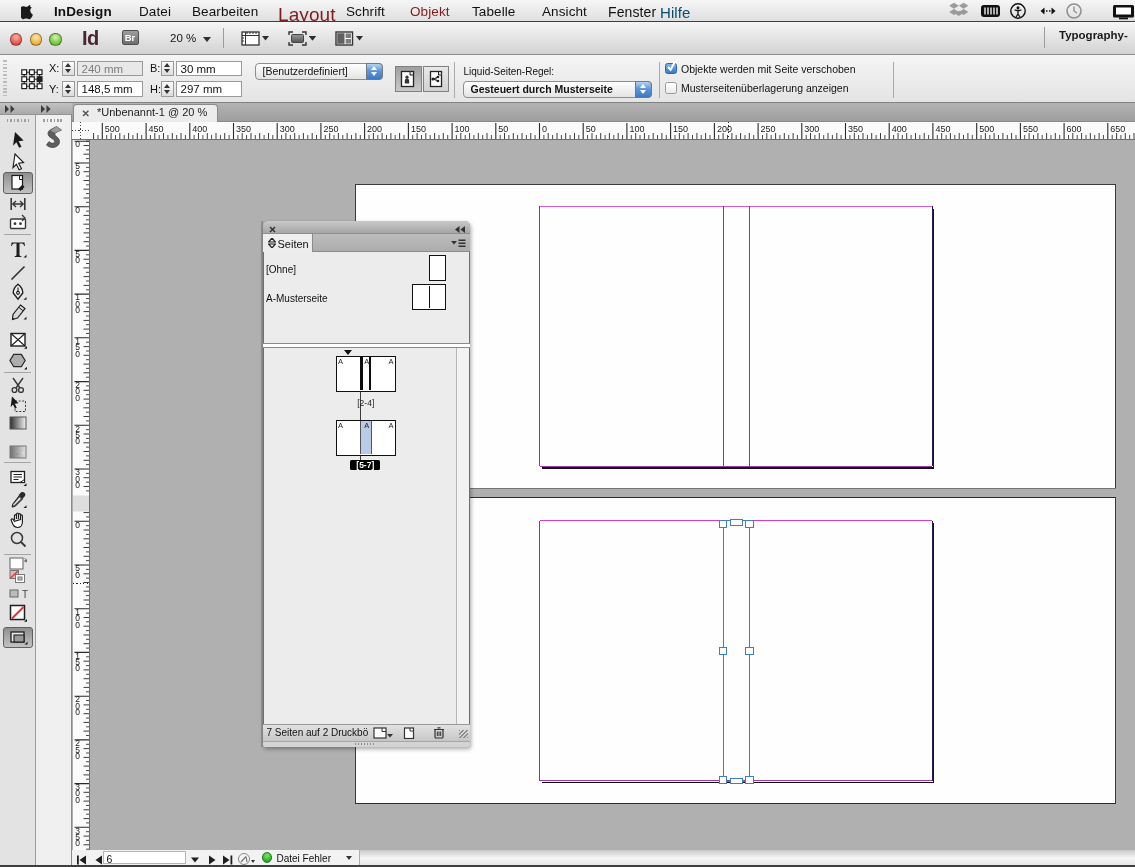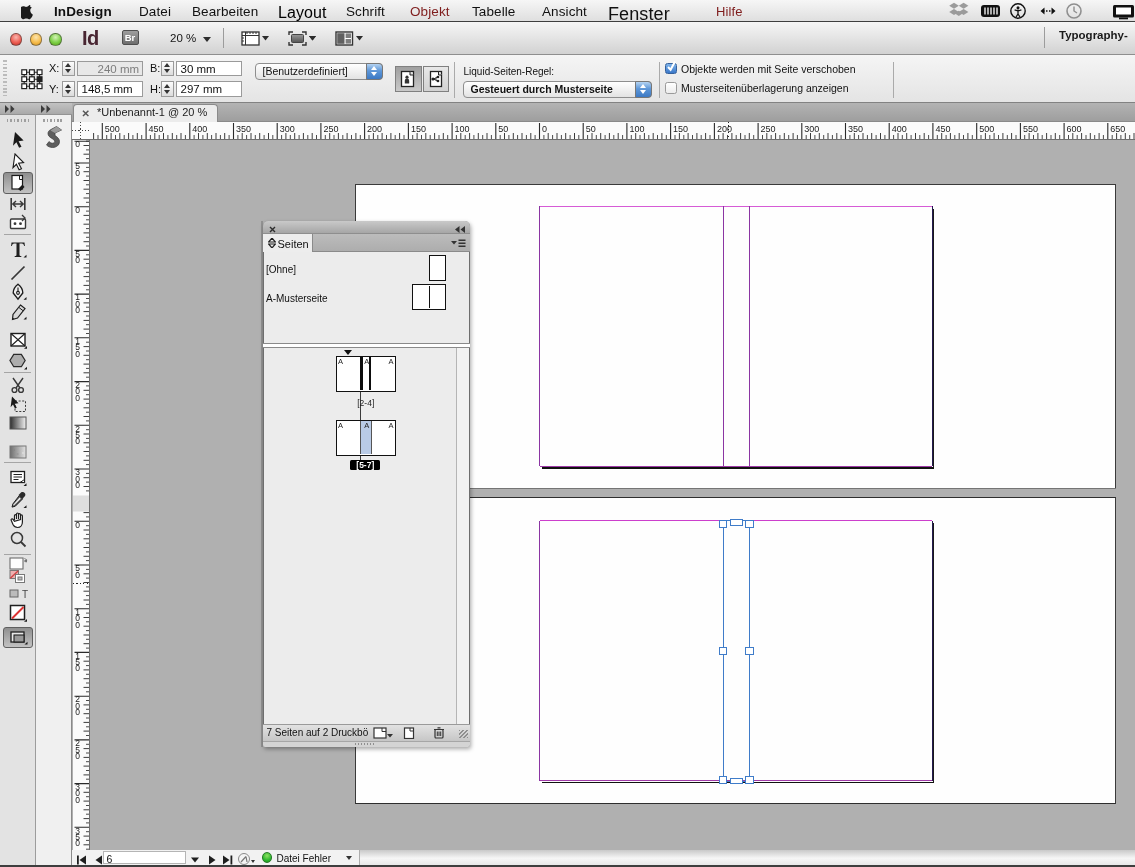--- a/index.html
+++ b/index.html
@@ -1,26 +1,26 @@
 <!DOCTYPE html>
 <html><head><meta charset="utf-8"><style>html,body{margin:0;padding:0}*{box-sizing:border-box}body{width:1135px;height:867px;position:relative;overflow:hidden;background:#b0b0b0;font-family:"Liberation Sans",sans-serif;-webkit-font-smoothing:antialiased}.ab{position:absolute}</style></head><body>
 <div style="position:absolute;left:0;top:0;width:1135px;height:22px;background:linear-gradient(#f6f6f6,#dfdfdf);border-bottom:1.5px solid #3f3f3f"></div>
 <svg class="ab" style="left:21px;top:3.5px" width="14" height="16" viewBox="0 0 14 16">
     <path fill="#1b1b1b" d="M9.3 1c.1.9-.3 1.7-.8 2.3-.5.6-1.4 1.1-2.2 1-.1-.8.4-1.7.9-2.2C7.7 1.5 8.7 1 9.3 1zM11.9 10.8c-.3.9-.5 1.3-1 2.1-.7 1.1-1.7 2.4-2.9 2.4-1 0-1.3-.7-2.7-.7-1.4 0-1.8.7-2.8.7-1.2 0-2.1-1.2-2.8-2.3-2-3-2.2-6.6-1-8.5.9-1.4 2.2-2.2 3.5-2.2 1.2 0 1.9.7 2.9.7.9 0 1.5-.7 2.9-.7 1 0 2.1.6 2.8 1.5-2.4 1.3-2 4.7 1.1 7z"></path>
   </svg>
 <div style="position:absolute;left:54px;top:3.5px;font-size:13.5px;font-weight:700;color:#111;letter-spacing:0.1px">InDesign</div>
 <div style="position:absolute;left:139px;top:3.5px;font-size:13.5px;font-weight:400;color:#111;letter-spacing:0.1px">Datei</div>
 <div style="position:absolute;left:192px;top:3.5px;font-size:13.5px;font-weight:400;color:#111;letter-spacing:0.1px">Bearbeiten</div>
-<div style="position:absolute;left:278px;top:3.5px;font-size:16px;font-weight:400;color:#000000;letter-spacing:0.1px">Layout</div>
+<div style="position:absolute;left:278px;top:3.5px;font-size:19px;font-weight:400;color:#7f1d1d;letter-spacing:0.1px">Layout</div>
 <div style="position:absolute;left:346px;top:3.5px;font-size:13.5px;font-weight:400;color:#111;letter-spacing:0.1px">Schrift</div>
 <div style="position:absolute;left:410px;top:3.5px;font-size:13.5px;font-weight:400;color:#7f1d1d;letter-spacing:0.1px">Objekt</div>
 <div style="position:absolute;left:472px;top:3.5px;font-size:13.5px;font-weight:400;color:#111;letter-spacing:0.1px">Tabelle</div>
 <div style="position:absolute;left:542px;top:3.5px;font-size:13.5px;font-weight:400;color:#111;letter-spacing:0.1px">Ansicht</div>
-<div style="position:absolute;left:608px;top:3.5px;font-size:18px;font-weight:400;color:#111;letter-spacing:0.1px">Fenster</div>
-<div style="position:absolute;left:716px;top:3.5px;font-size:13px;font-weight:400;color:#7f1d1d;letter-spacing:0.1px">Hilfe</div>
+<div style="position:absolute;left:608px;top:3.5px;font-size:14px;font-weight:400;color:#111;letter-spacing:0.1px">Fenster</div>
+<div style="position:absolute;left:660px;top:3.5px;font-size:15px;font-weight:400;color:#0c4a6e;letter-spacing:0.1px">Hilfe</div>
 <svg class="ab" style="left:948px;top:2px" width="188" height="18" viewBox="0 0 188 18">
     <g fill="#9b9b9b">
       <path d="M6 .8l4.8 3-4.8 3-4.8-3z"></path>
       <path d="M15.6 .8l4.8 3-4.8 3-4.8-3z"></path>
       <path d="M6 6.9l4.8 3-4.8 3-4.8-3z"></path>
       <path d="M15.6 6.9l4.8 3-4.8 3-4.8-3z"></path>
       <path d="M10.8 13.9l-4.2-2.6 4.2-2.6 4.2 2.6z"></path>
     </g>
     <rect x="33" y="3" width="19" height="12" rx="3" fill="#111"></rect>
     <g stroke="#eee" stroke-width="1.4">
@@ -84,21 +84,21 @@
     <rect x="8.5" y="7.8" width="4.8" height="4.8" fill="#fff" stroke="#202020" stroke-width="1.2"></rect>
     <rect x="8.5" y="14.8" width="4.8" height="4.8" fill="#fff" stroke="#202020" stroke-width="1.2"></rect>
     <rect x="16.2" y="0.8" width="4.8" height="4.8" fill="#fff" stroke="#202020" stroke-width="1.2"></rect>
     <rect x="16.2" y="7.8" width="4.8" height="4.8" fill="#202020" stroke="#202020" stroke-width="1.2"></rect>
     <rect x="16.2" y="14.8" width="4.8" height="4.8" fill="#fff" stroke="#202020" stroke-width="1.2"></rect>
   </svg>
 <div style="position:absolute;left:49px;top:62px;font-size:11px;color:#111">X:</div>
 <div style="position:absolute;left:62px;top:60.5px;width:13px;height:15.5px;background:linear-gradient(#fdfdfd,#dcdcdc);border:1px solid #9a9a9a"></div>
 <div style="position:absolute;left:65.2px;top:63.3px;width:0;height:0;border-left:3.4px solid transparent;border-right:3.4px solid transparent;border-bottom:4.2px solid #333"></div>
 <div style="position:absolute;left:65.2px;top:69.1px;width:0;height:0;border-left:3.4px solid transparent;border-right:3.4px solid transparent;border-top:4.2px solid #333"></div>
-<div style="position:absolute;left:76.5px;top:60.5px;width:66px;height:15.5px;background:#e8e8e8;border:1px solid #9a9a9a;font-size:11.5px;color:#7d7d7d;line-height:14px;padding-left:20px">240 mm</div>
+<div style="position:absolute;left:76.5px;top:60.5px;width:66px;height:15.5px;background:#e8e8e8;border:1px solid #9a9a9a;font-size:11.5px;color:#7d7d7d;line-height:14px;padding-left:4px">240 mm</div>
 <div style="position:absolute;left:49px;top:82.5px;font-size:11px;color:#111">Y:</div>
 <div style="position:absolute;left:62px;top:81px;width:13px;height:15.5px;background:linear-gradient(#fdfdfd,#dcdcdc);border:1px solid #9a9a9a"></div>
 <div style="position:absolute;left:65.2px;top:83.8px;width:0;height:0;border-left:3.4px solid transparent;border-right:3.4px solid transparent;border-bottom:4.2px solid #333"></div>
 <div style="position:absolute;left:65.2px;top:89.6px;width:0;height:0;border-left:3.4px solid transparent;border-right:3.4px solid transparent;border-top:4.2px solid #333"></div>
 <div style="position:absolute;left:76.5px;top:81px;width:66px;height:15.5px;background:#fff;border:1px solid #9a9a9a;font-size:11.5px;color:#111;line-height:14px;padding-left:4px">148,5 mm</div>
 <div style="position:absolute;left:150px;top:62px;font-size:11px;color:#111">B:</div>
 <div style="position:absolute;left:161px;top:60.5px;width:13px;height:15.5px;background:linear-gradient(#fdfdfd,#dcdcdc);border:1px solid #9a9a9a"></div>
 <div style="position:absolute;left:164.2px;top:63.3px;width:0;height:0;border-left:3.4px solid transparent;border-right:3.4px solid transparent;border-bottom:4.2px solid #333"></div>
 <div style="position:absolute;left:164.2px;top:69.1px;width:0;height:0;border-left:3.4px solid transparent;border-right:3.4px solid transparent;border-top:4.2px solid #333"></div>
 <div style="position:absolute;left:175.5px;top:60.5px;width:66px;height:15.5px;background:#fff;border:1px solid #9a9a9a;font-size:11.5px;color:#111;line-height:14px;padding-left:4px">30 mm</div>

